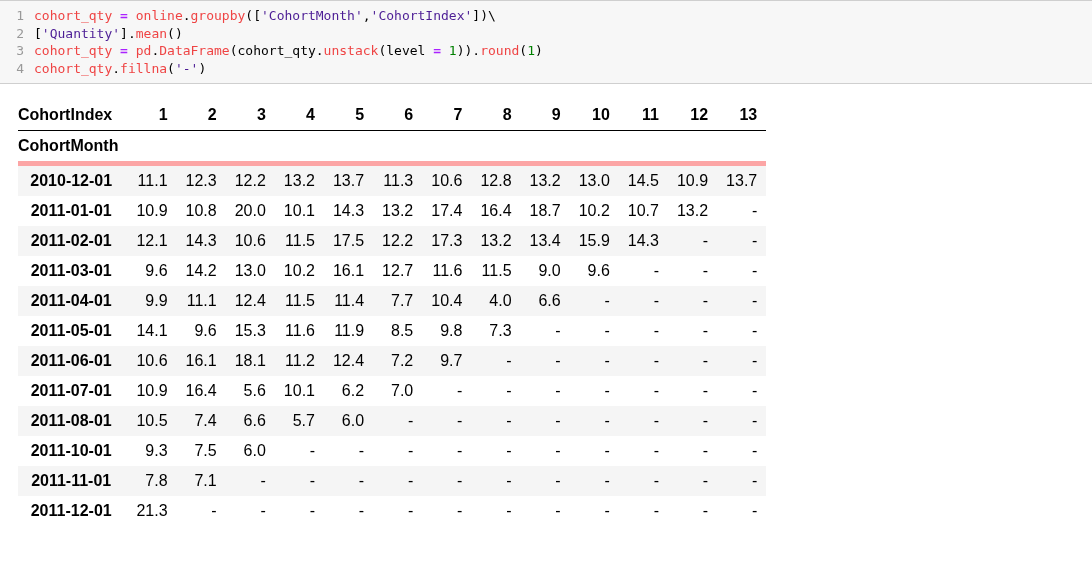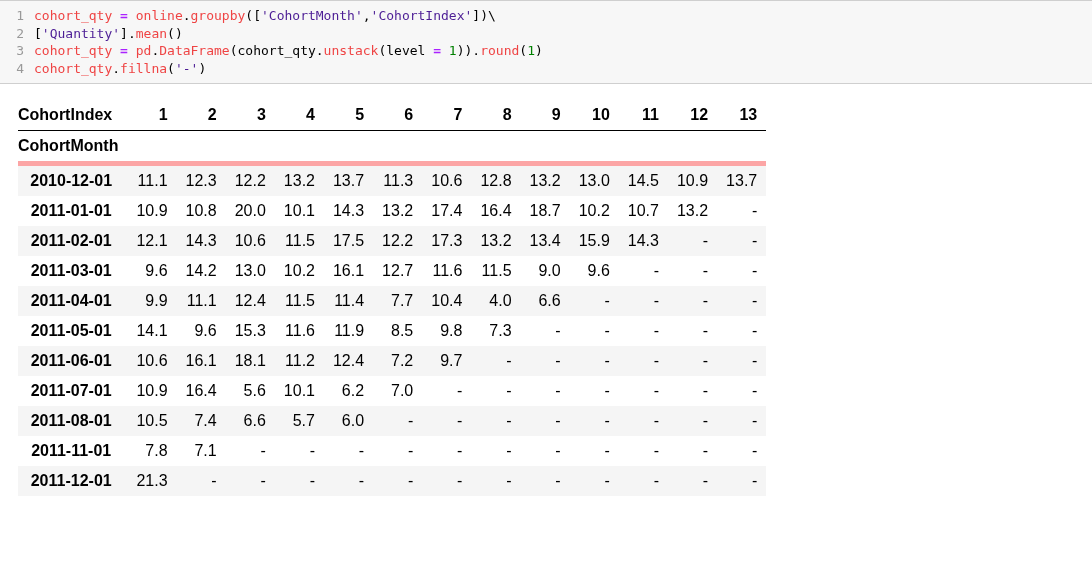--- a/index.html
+++ b/index.html
@@ -219,20 +219,36 @@
           <td>-</td>
           <td>-</td>
           <td>-</td>
           <td>-</td>
           <td>-</td>
           <td>-</td>
           <td>-</td>
           <td>-</td>
         </tr>
         <tr>
+          <th>2011-10-01</th>
+          <td>9.3</td>
+          <td>7.5</td>
+          <td>6.0</td>
+          <td>-</td>
+          <td>-</td>
+          <td>-</td>
+          <td>-</td>
+          <td>-</td>
+          <td>-</td>
+          <td>-</td>
+          <td>-</td>
+          <td>-</td>
+          <td>-</td>
+        </tr>
+        <tr>
           <th>2011-11-01</th>
           <td>7.8</td>
           <td>7.1</td>
           <td>-</td>
           <td>-</td>
           <td>-</td>
           <td>-</td>
           <td>-</td>
           <td>-</td>
           <td>-</td>

